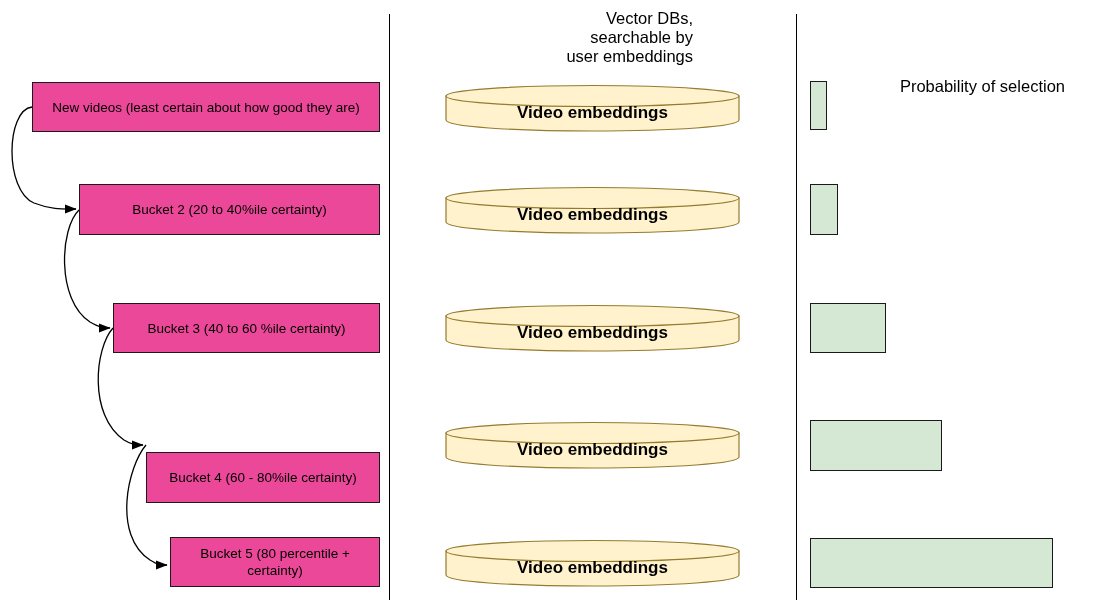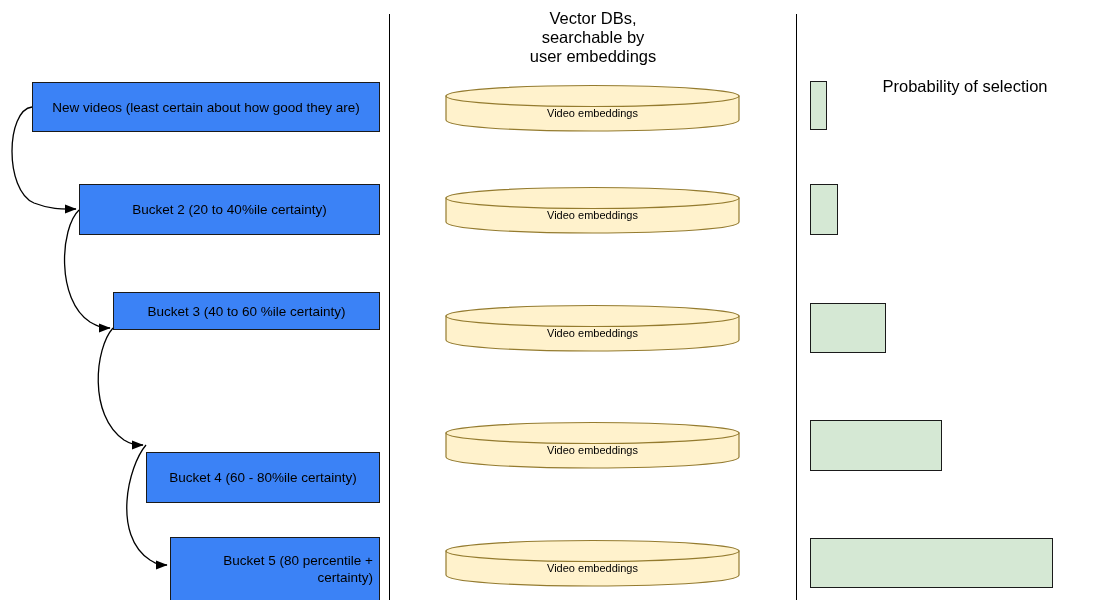--- a/index.html
+++ b/index.html
@@ -16,21 +16,21 @@
   }
   #canvas {
     position: absolute;
     left: 0;
     top: 0;
     width: 1109px;
     height: 600px;
   }
   .col-title {
     position: absolute;
-    text-align: center;
+    text-align: right;
     font-size: 16.5px;
     color: #000000;
     line-height: 19px;
     white-space: pre-line;
   }
   #title-buckets { left: 105px; top: 29px; width: 200px; }
   #title-vectordbs { left: 493px; top: 9px; width: 200px; }
   #title-probability { left: 865px; top: 29px; width: 200px; margin-top: 48px; }
 
   .divider {
@@ -38,21 +38,21 @@
     width: 1px;
     background: #000000;
     top: 14px;
     height: 586px;
   }
   #divider-1 { left: 389px; }
   #divider-2 { left: 796px; }
 
   .bucket-box {
     position: absolute;
-    background: #3b82f6;
+    background: #ec4899;
     border: 1px solid #1a1a1a;
     box-sizing: border-box;
     display: flex;
     align-items: center;
     justify-content: center;
     text-align: center;
     font-size: 13.5px;
     color: #000000;
     line-height: 17px;
     padding: 0 6px;
@@ -66,24 +66,25 @@
   .cylinder svg { display: block; }
   .cylinder-label {
     position: absolute;
     left: 0;
     top: 0;
     width: 295px;
     height: 48px;
     display: flex;
     align-items: center;
     justify-content: center;
-    font-size: 11px;
+    font-size: 17px;
     color: #000000;
     padding-top: 9px;
     box-sizing: border-box;
+    font-weight: bold;
   }
 
   .prob-bar {
     position: absolute;
     background: #d5e8d4;
     border: 1px solid #1a1a1a;
     box-sizing: border-box;
   }
 
   #arrows {
@@ -103,23 +104,23 @@
   <div class="col-title" id="title-vectordbs">Vector DBs,
 searchable by
 user embeddings</div>
   <div class="col-title" id="title-probability">Probability of selection</div>
 
   <div class="divider" id="divider-1"></div>
   <div class="divider" id="divider-2"></div>
 
   <div class="bucket-box" style="left:32px; top:82px; width:348px; height:50px;">New videos (least certain about how good they are)</div>
   <div class="bucket-box" style="left:79px; top:184px; width:301px; height:51px;">Bucket 2 (20 to 40%ile certainty)</div>
-  <div class="bucket-box" style="left:113px; top:292px; width:267px; height:38px;text-align:right;">Bucket 3 (40 to 60 %ile certainty)</div>
+  <div class="bucket-box" style="left:113px; top:303px; width:267px; height:50px;text-align:right;">Bucket 3 (40 to 60 %ile certainty)</div>
   <div class="bucket-box" style="left:146px; top:420px; width:234px; height:51px;margin-top:32px;">Bucket 4 (60 - 80%ile certainty)</div>
-  <div class="bucket-box" style="left:170px; top:537px; width:210px; height:64px;text-align:right;">Bucket 5 (80 percentile + certainty)</div>
+  <div class="bucket-box" style="left:170px; top:537px; width:210px; height:50px;">Bucket 5 (80 percentile + certainty)</div>
 
   <svg id="arrows" viewBox="0 0 1109 600" xmlns="http://www.w3.org/2000/svg">
     <defs>
       <marker id="arrowhead" markerWidth="9" markerHeight="7" refX="8.5" refY="3.5" orient="auto">
         <path d="M0,0 L9,3.5 L0,7 z" fill="#000000"></path>
       </marker>
     </defs>
     <path d="M32,107 C6,110 4,190 34,203 C52,210 64,209 76,209" fill="none" stroke="#000000" stroke-width="1.3" marker-end="url(#arrowhead)"></path>
     <path d="M79,210 C60,228 56,300 90,322 C99,327 102,328 110,328" fill="none" stroke="#000000" stroke-width="1.3" marker-end="url(#arrowhead)"></path>
     <path d="M113,328 C95,348 88,415 124,440 C132,445 136,445 143,445" fill="none" stroke="#000000" stroke-width="1.3" marker-end="url(#arrowhead)"></path>

